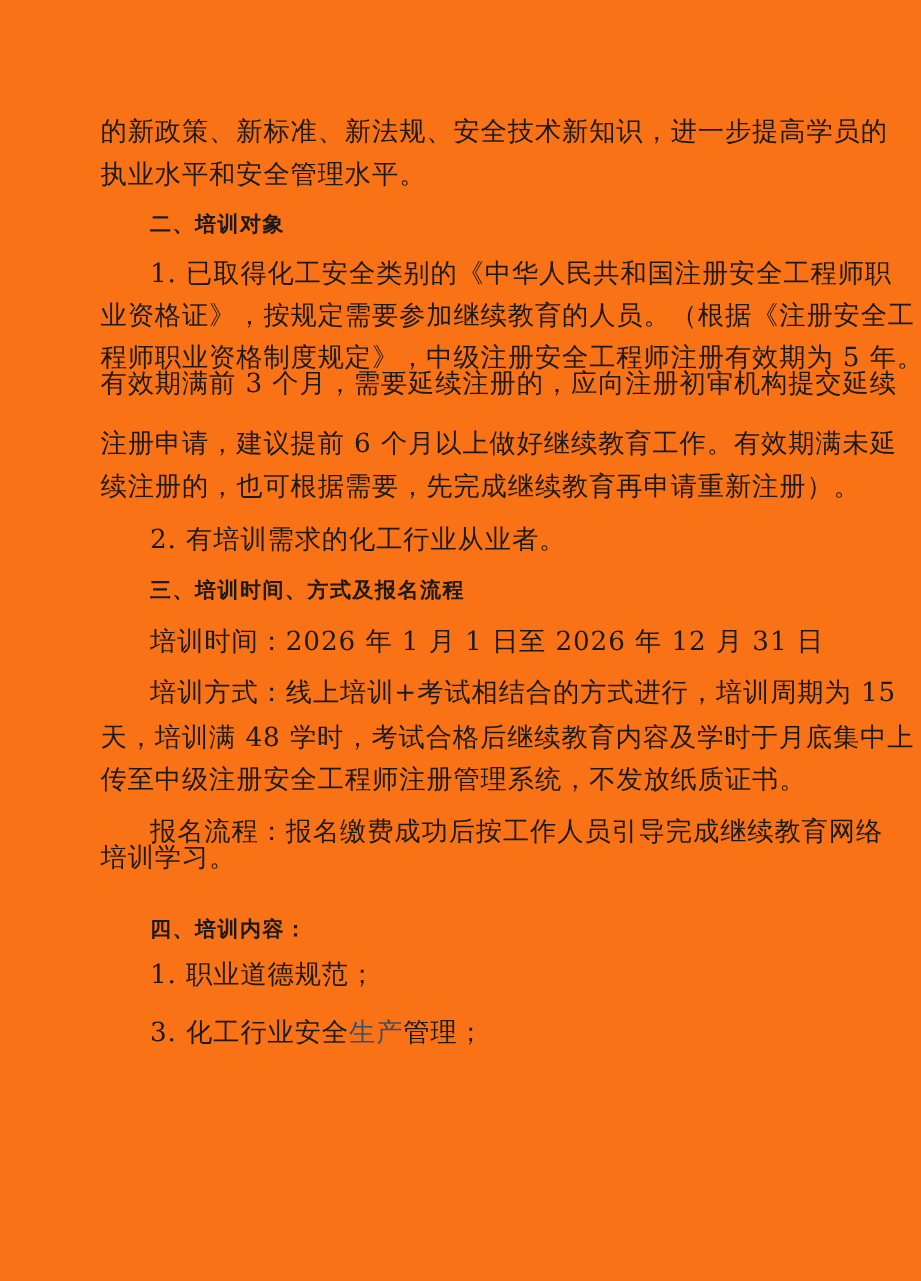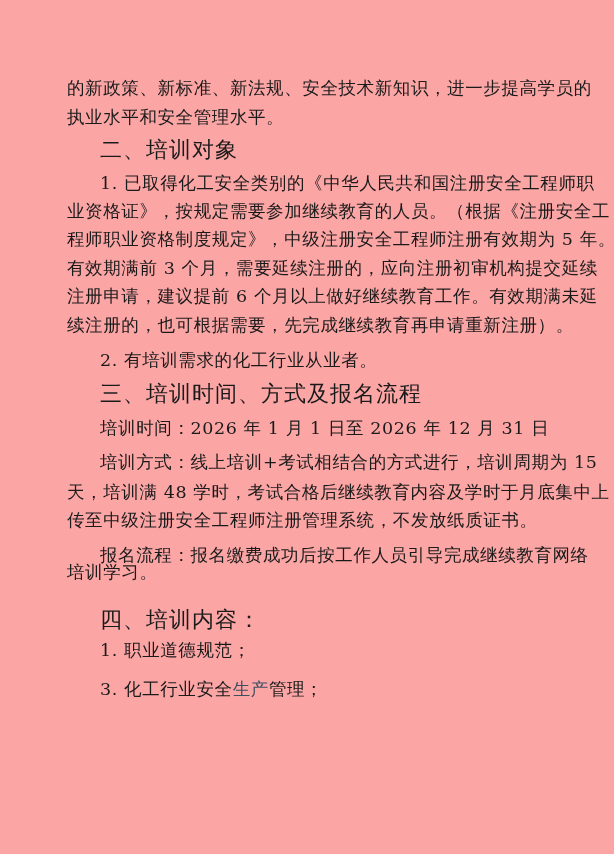--- a/index.html
+++ b/index.html
@@ -1,47 +1,47 @@
 <!DOCTYPE html>
 <html><head>
 <meta charset="utf-8">
 <style>
   html, body { margin: 0; padding: 0; background: #ffffff; }
   body {
     width: 614px; height: 854px; position: relative; overflow: hidden;
     font-family: "DejaVu Serif", "Liberation Serif", serif;
     color: #1a1a1a;
   }
-  .page { position: absolute; left: 0; top: 0; width: 614px; height: 854px; background: #fca5a5; }
+  .page { position: absolute; left: 0; top: 0; width: 614px; height: 854px; background: #f97316; }
   .line {
     position: absolute; left: 67px; width: 490px;
     font-size: 17.5px; line-height: 24px; height: 24px;
     white-space: nowrap; letter-spacing: 0.6px;
   }
   .indent { left: 100px; }
   .heading {
     font-family: "DejaVu Sans", "Liberation Sans", sans-serif;
-    font-weight: normal; font-size: 22px; letter-spacing: 1px;
+    font-weight: bold; font-size: 14px; letter-spacing: 1px;
   }
   .tint { color: #3d4f63; }
 </style>
 </head>
 <body>
 
 <div class="page">
 
   <div class="line" style="top:76px">的新政策、新标准、新法规、安全技术新知识，进一步提高学员的</div>
   <div class="line" style="top:105px">执业水平和安全管理水平。</div>
 
   <div class="line indent heading" style="top:138px">二、培训对象</div>
 
   <div class="line indent" style="top:171px">1. 已取得化工安全类别的《中华人民共和国注册安全工程师职</div>
   <div class="line" style="top:199px">业资格证》，按规定需要参加继续教育的人员。（根据《注册安全工</div>
   <div class="line" style="top:227px">程师职业资格制度规定》，中级注册安全工程师注册有效期为 5 年。</div>
-  <div class="line" style="top:256px">有效期满前 3 个月，需要延续注册的，应向注册初审机构提交延续</div>
+  <div class="line" style="top:244px">有效期满前 3 个月，需要延续注册的，应向注册初审机构提交延续</div>
   <div class="line" style="top:284px">注册申请，建议提前 6 个月以上做好继续教育工作。有效期满未延</div>
   <div class="line" style="top:313px">续注册的，也可根据需要，先完成继续教育再申请重新注册）。</div>
 
   <div class="line indent" style="top:348px">2. 有培训需求的化工行业从业者。</div>
 
   <div class="line indent heading" style="top:382px">三、培训时间、方式及报名流程</div>
 
   <div class="line indent" style="top:416px">培训时间：2026 年 1 月 1 日至 2026 年 12 月 31 日</div>
 
   <div class="line indent" style="top:450px">培训方式：线上培训+考试相结合的方式进行，培训周期为 15</div>

